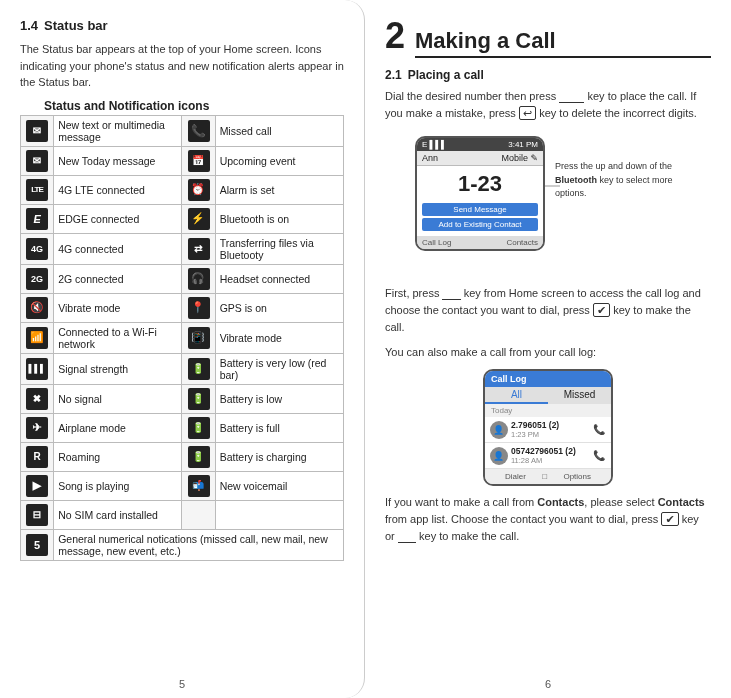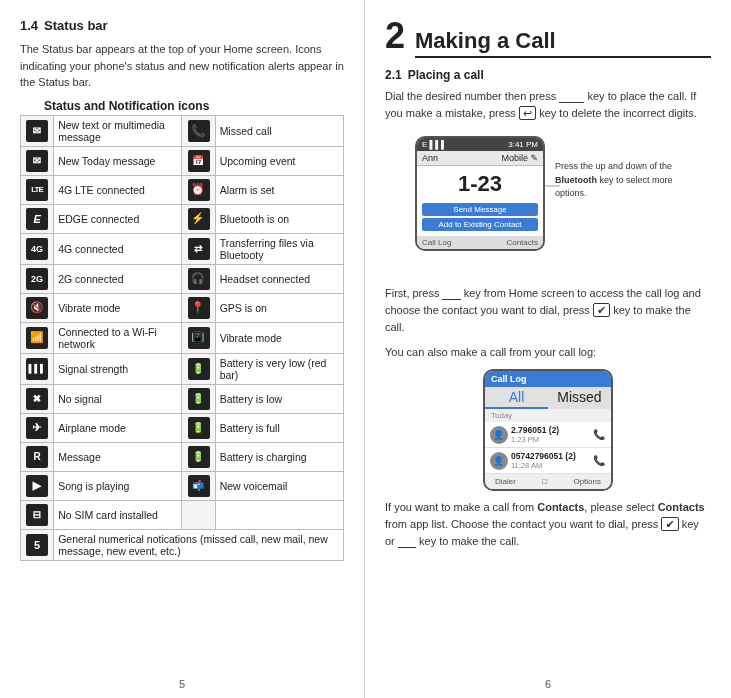--- a/index.html
+++ b/index.html
@@ -12,20 +12,21 @@
       min-height: 698px;
       display: flex;
     }
 
     
     .left-page {
       width: 365px;
       padding: 18px 20px 36px 20px;
       border-right: 1px solid #ccc;
       position: relative;
+      border-radius: 20px;
     }
 
     .section-title {
       font-size: 13px;
       font-weight: bold;
       margin-bottom: 4px;
     }
 
     .subsection-heading {
       font-size: 12px;
@@ -213,21 +214,21 @@
       background: #3a7bd5;
       color: #fff;
       font-size: 9px;
       padding: 3px 6px;
       font-weight: bold;
     }
 
     .calllog-tabs {
       display: flex;
       background: #e0e0e0;
-      font-size: 14px;
+      font-size: 10px;
     }
 
     .calllog-tab {
       flex: 1;
       text-align: center;
       padding: 2px;
       border-bottom: 2px solid transparent;
     }
 
     .calllog-tab.active {
@@ -278,21 +279,21 @@
     }
 
     .calllog-icon {
       font-size: 10px;
       color: #3a7bd5;
     }
 
     .calllog-bottom {
       display: flex;
       justify-content: space-between;
-      padding: 3px 10px;
+      padding: 3px 20px;
       font-size: 8px;
       background: #eee;
       color: #555;
     }
   </style>
 </head>
 <body>
 
 <div class="left-page">
   <div style="display:flex; gap:6px; align-items:baseline; margin-bottom:4px;">
@@ -377,21 +378,21 @@
 
     <tr>
       <td class="icon-cell"><div class="icon-box" style="font-size:11px;">✈</div></td>
       <td class="label-cell">Airplane mode</td>
       <td class="icon-cell"><div class="icon-box" style="font-size:10px;">🔋</div></td>
       <td class="label-cell">Battery is full</td>
     </tr>
 
     <tr>
       <td class="icon-cell"><div class="icon-box" style="font-size:10px;">R</div></td>
-      <td class="label-cell">Message</td>
+      <td class="label-cell">Roaming</td>
       <td class="icon-cell"><div class="icon-box" style="font-size:10px;">🔋</div></td>
       <td class="label-cell">Battery is charging</td>
     </tr>
 
     <tr>
       <td class="icon-cell"><div class="icon-box" style="font-size:11px;">▶</div></td>
       <td class="label-cell">Song is playing</td>
       <td class="icon-cell"><div class="icon-box" style="font-size:10px;">📬</div></td>
       <td class="label-cell">New voicemail</td>
     </tr>

